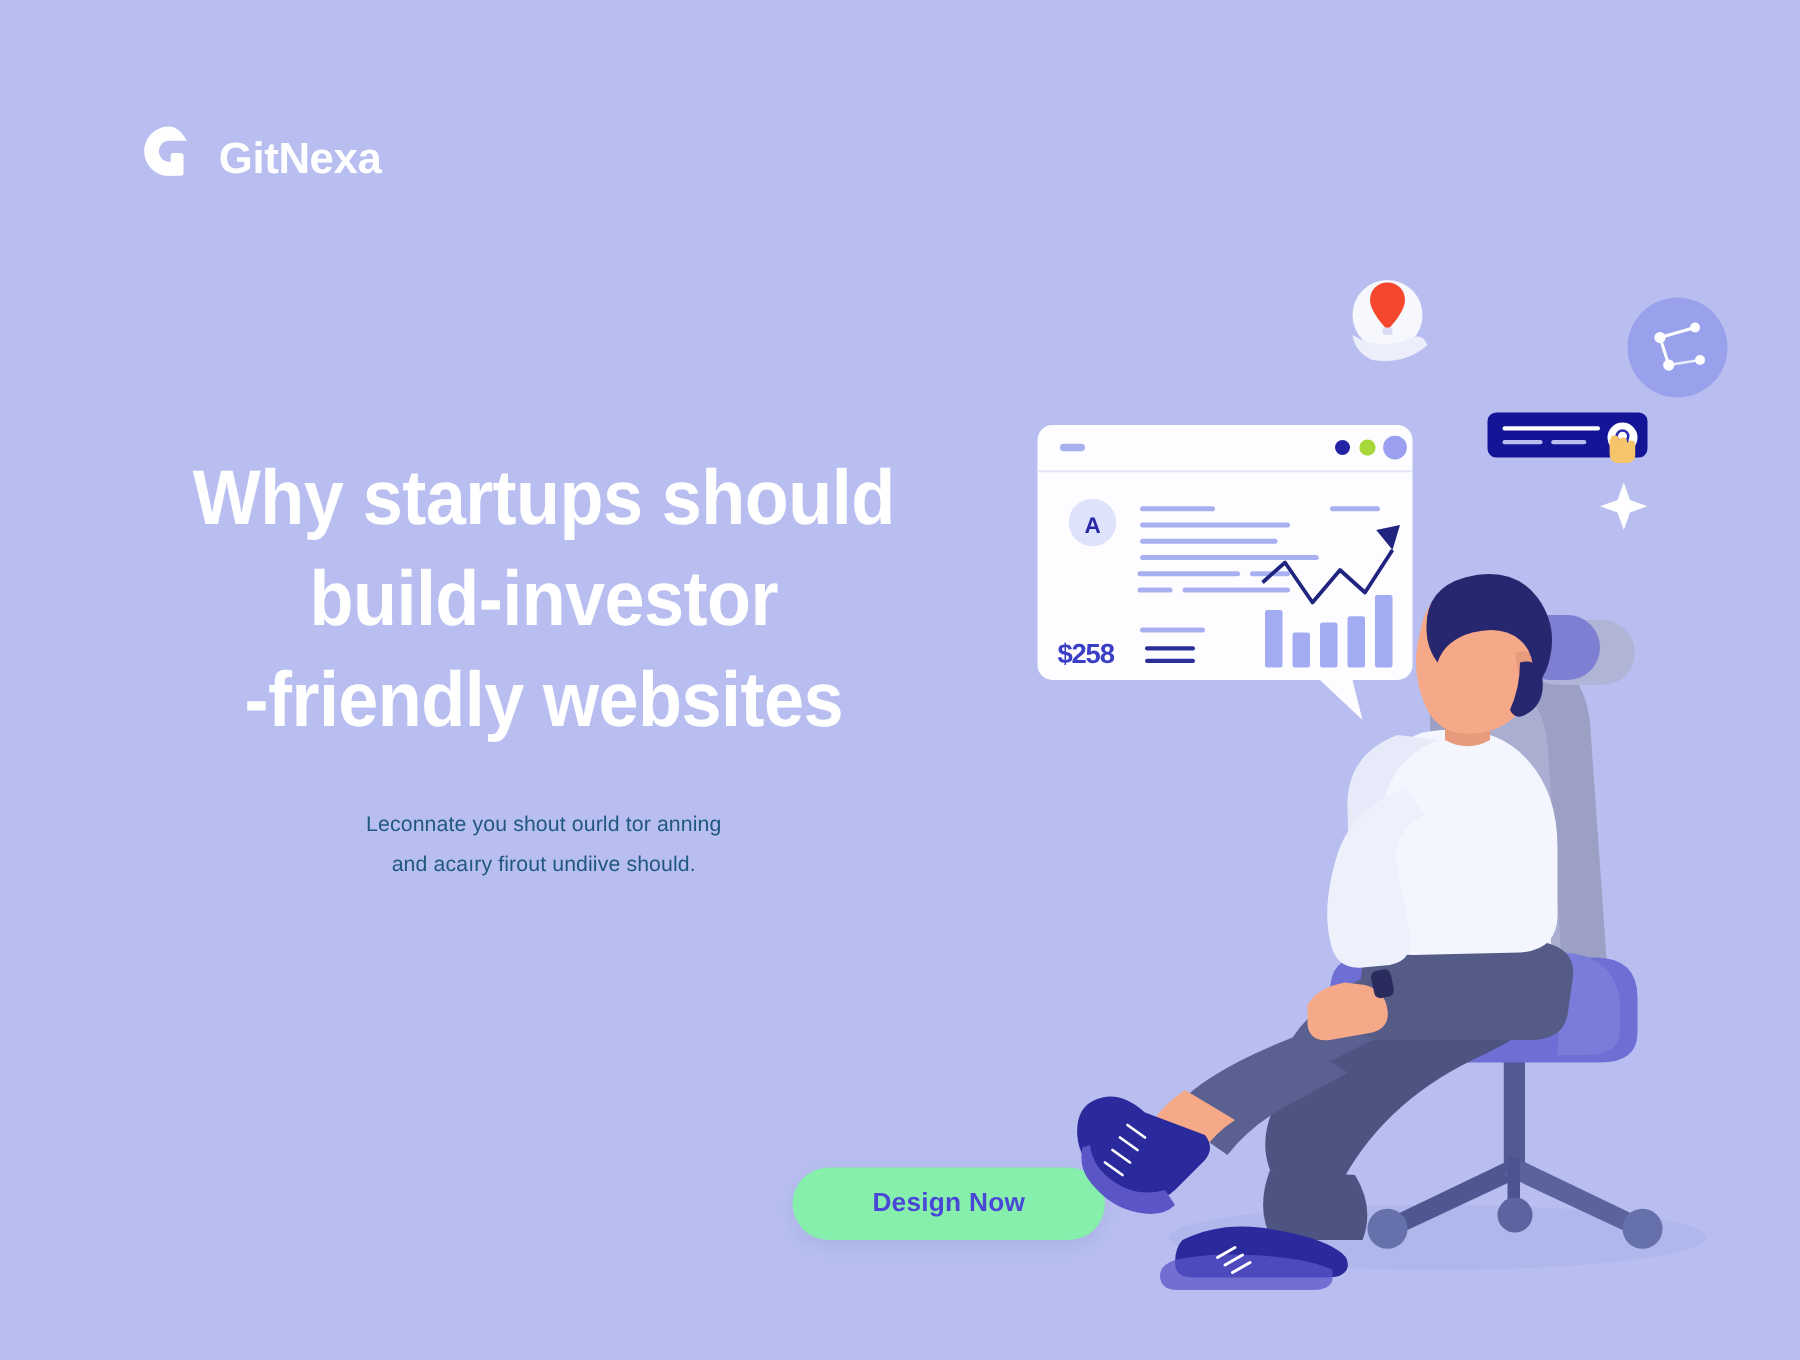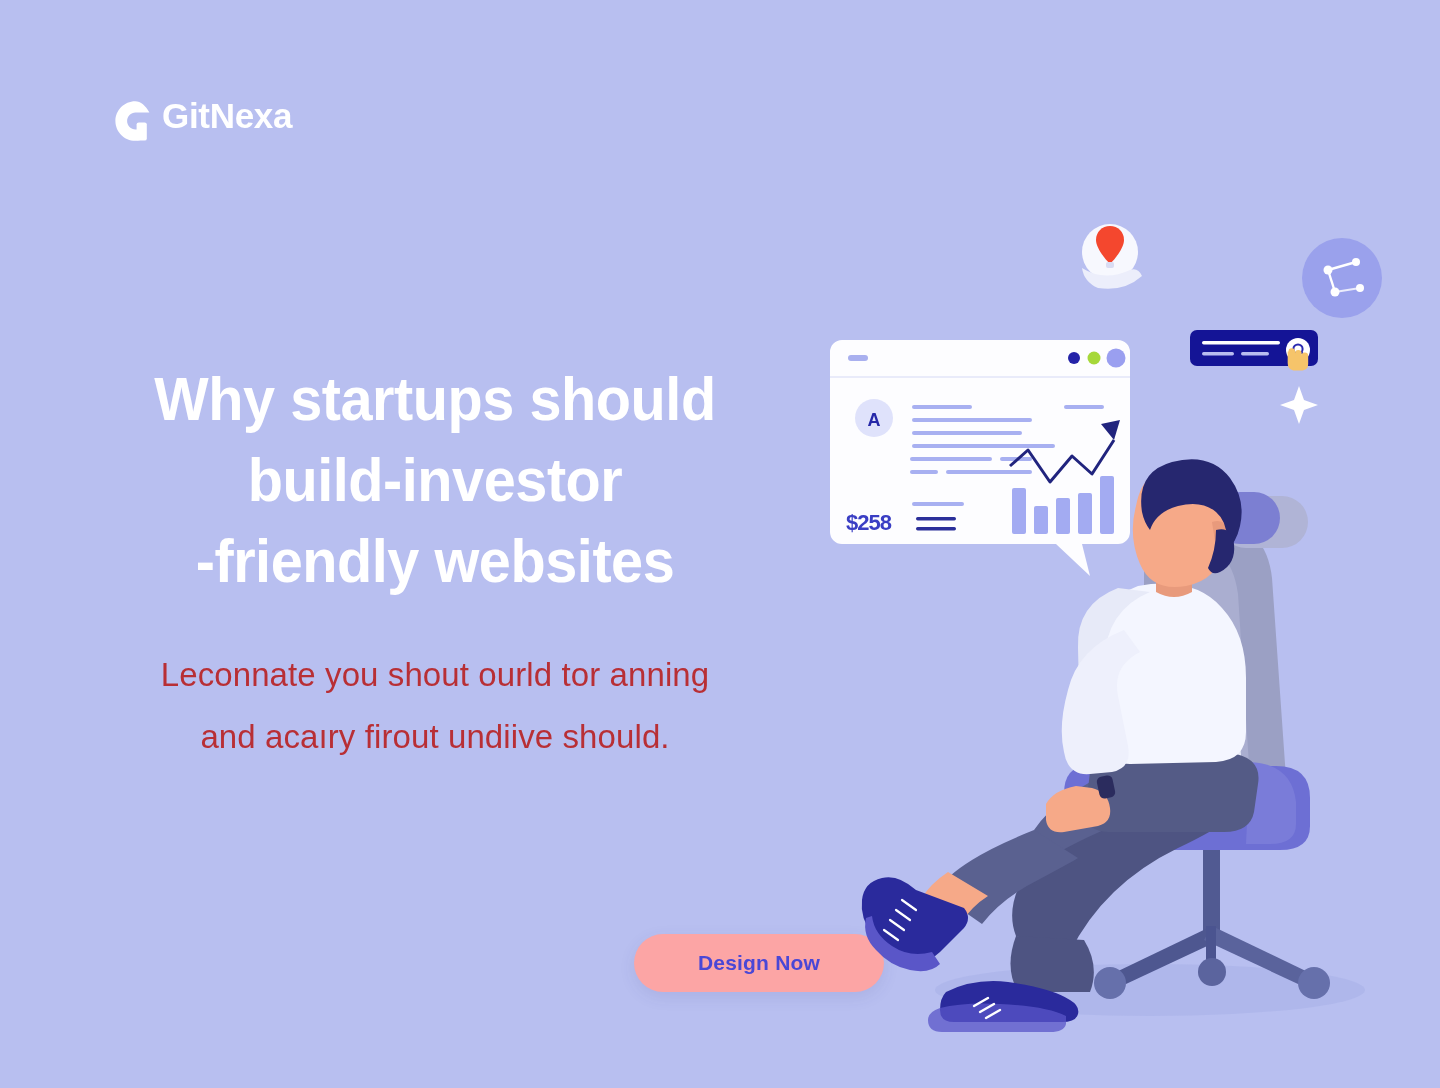--- a/index.html
+++ b/index.html
@@ -23,22 +23,22 @@
     background: #b8bff0;
     overflow: hidden;
   }
 
   
   .logo {
     position: absolute;
     left: 112px;
     top: 98px;
     display: flex;
-    align-items: flex-start;
-    gap: 4px;
+    align-items: flex-end;
+    gap: 17px;
   }
   .logo-mark { width: 46px; height: 46px; display: block; }
   .logo-text {
     color: #ffffff;
     font-size: 35px;
     font-weight: 700;
     letter-spacing: -0.3px;
     line-height: 1;
     white-space: nowrap;
   }
@@ -56,38 +56,38 @@
     font-size: 62px;
     font-weight: 700;
     line-height: 1.31;
     letter-spacing: -0.5px;
     font-stretch: condensed;
     transform: scaleX(0.93);
     transform-origin: center top;
   }
   .subhead {
     margin-top: 42px;
-    color: #b91c1c;
-    font-size: 33px;
+    color: #0c4a6e;
+    font-size: 17px;
     font-weight: 400;
     line-height: 1.88;
     letter-spacing: 0.1px;
     opacity: 0.88;
   }
 
   
   .cta {
     position: absolute;
     left: 634px;
     top: 934px;
     width: 250px;
     height: 58px;
     border: none;
     border-radius: 29px;
-    background: #fca5a5;
+    background: #86efac;
     color: #4a47d6;
     font-family: "Liberation Sans", sans-serif;
     font-size: 21px;
     font-weight: 700;
     letter-spacing: 0.2px;
     cursor: pointer;
     box-shadow: 0 5px 16px rgba(60, 60, 130, 0.10);
   }
 
   

